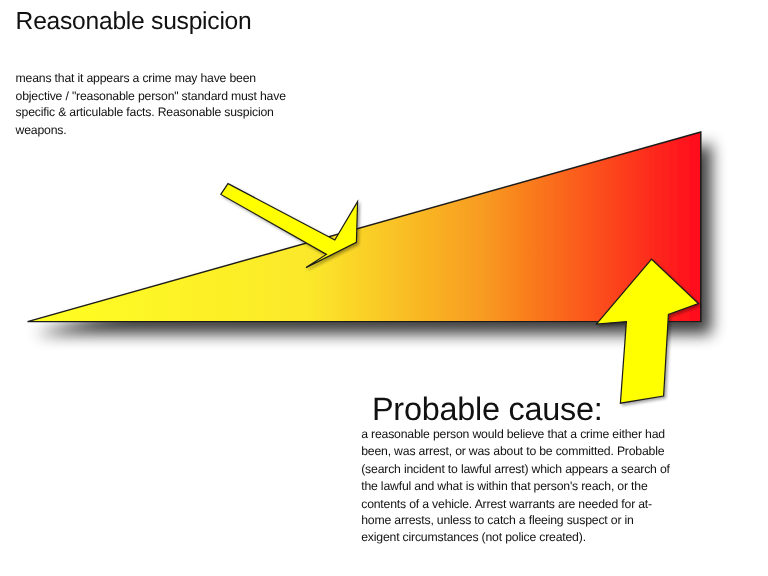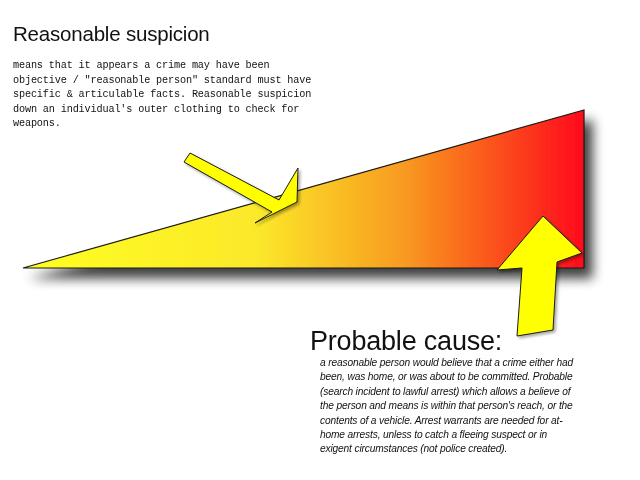--- a/index.html
+++ b/index.html
@@ -1,20 +1,20 @@
 <!DOCTYPE html>
 <html><head>
 <meta charset="utf-8">
 <style>
   html, body { margin: 0; padding: 0; background: #ffffff; }
   body { width: 640px; height: 480px; position: relative; overflow: hidden; font-family: "DejaVu Sans", "Liberation Sans", sans-serif; color: #111; }
-  .title-rs { position: absolute; left: 13px; top: 22px; font-size: 20.5px; letter-spacing: -0.2px; font-family: "Liberation Sans", sans-serif; }
-  .body-rs { position: absolute; left: 13px; top: 59px; width: 300px; font-size: 10.2px; line-height: 14.6px; font-family: Liberation Mono, monospace; letter-spacing: -0.15px; }
+  .title-rs { position: absolute; left: 13px; top: 6px; font-size: 20.5px; letter-spacing: -0.2px; font-family: "Liberation Sans", sans-serif; }
+  .body-rs { position: absolute; left: 13px; top: 59px; width: 300px; font-size: 10.2px; line-height: 14.6px; font-family: Liberation Sans, sans-serif; letter-spacing: -0.15px; }
   .title-pc { position: absolute; left: 310px; top: 326px; font-size: 27px; font-family: "Liberation Sans", sans-serif; letter-spacing: -0.2px; }
-  .body-pc { position: absolute; left: 320px; top: 356px; width: 300px; font-size: 10.2px; line-height: 14.4px; font-family: "Liberation Sans", sans-serif; letter-spacing: -0.15px; font-style: italic; }
+  .body-pc { position: absolute; left: 301px; top: 356px; width: 300px; font-size: 10.2px; line-height: 14.4px; font-family: "Liberation Sans", sans-serif; letter-spacing: -0.15px; }
   svg.diagram { position: absolute; left: 0; top: 0; }
 </style>
 </head>
 <body>
 
 <svg class="diagram" width="640" height="480" viewBox="0 0 640 480">
   <defs>
     <linearGradient id="wedgeGrad" x1="23" y1="0" x2="584" y2="0" gradientUnits="userSpaceOnUse">
       <stop offset="0" stop-color="#ffff22"></stop>
       <stop offset="0.42" stop-color="#fbe82a"></stop>
@@ -50,26 +50,25 @@
   <polygon points="190,153 279,200 298,168 297,202 255,223 272,212 184,162" fill="#ffff00" stroke="#1a1a1a" stroke-width="1" stroke-linejoin="miter" filter="url(#ashadow)"></polygon>
 
   <polygon points="543,216 582,253 557,262 553,330 517,336 522,268 497,270" fill="#ffff00" stroke="#1a1a1a" stroke-width="1" stroke-linejoin="miter" filter="url(#ashadow)"></polygon>
 </svg>
 
 <div class="title-rs">Reasonable suspicion</div>
 <div class="body-rs">
   <div>means that it appears a crime may have been</div>
   <div>objective / "reasonable person" standard must have</div>
   <div>specific &amp; articulable facts. Reasonable suspicion</div>
-  <div>down an individual's outer clothing to check for</div>
   <div>weapons.</div>
 </div>
 
 <div class="title-pc">Probable cause:</div>
 <div class="body-pc">
   <div>a reasonable person would believe that a crime either had</div>
-  <div>been, was home, or was about to be committed. Probable</div>
-  <div>(search incident to lawful arrest) which allows a believe of</div>
-  <div>the person and means is within that person's reach, or the</div>
+  <div>been, was arrest, or was about to be committed. Probable</div>
+  <div>(search incident to lawful arrest) which appears a search of</div>
+  <div>the lawful and what is within that person's reach, or the</div>
   <div>contents of a vehicle. Arrest warrants are needed for at-</div>
   <div>home arrests, unless to catch a fleeing suspect or in</div>
   <div>exigent circumstances (not police created).</div>
 </div>
 
 </body></html>

